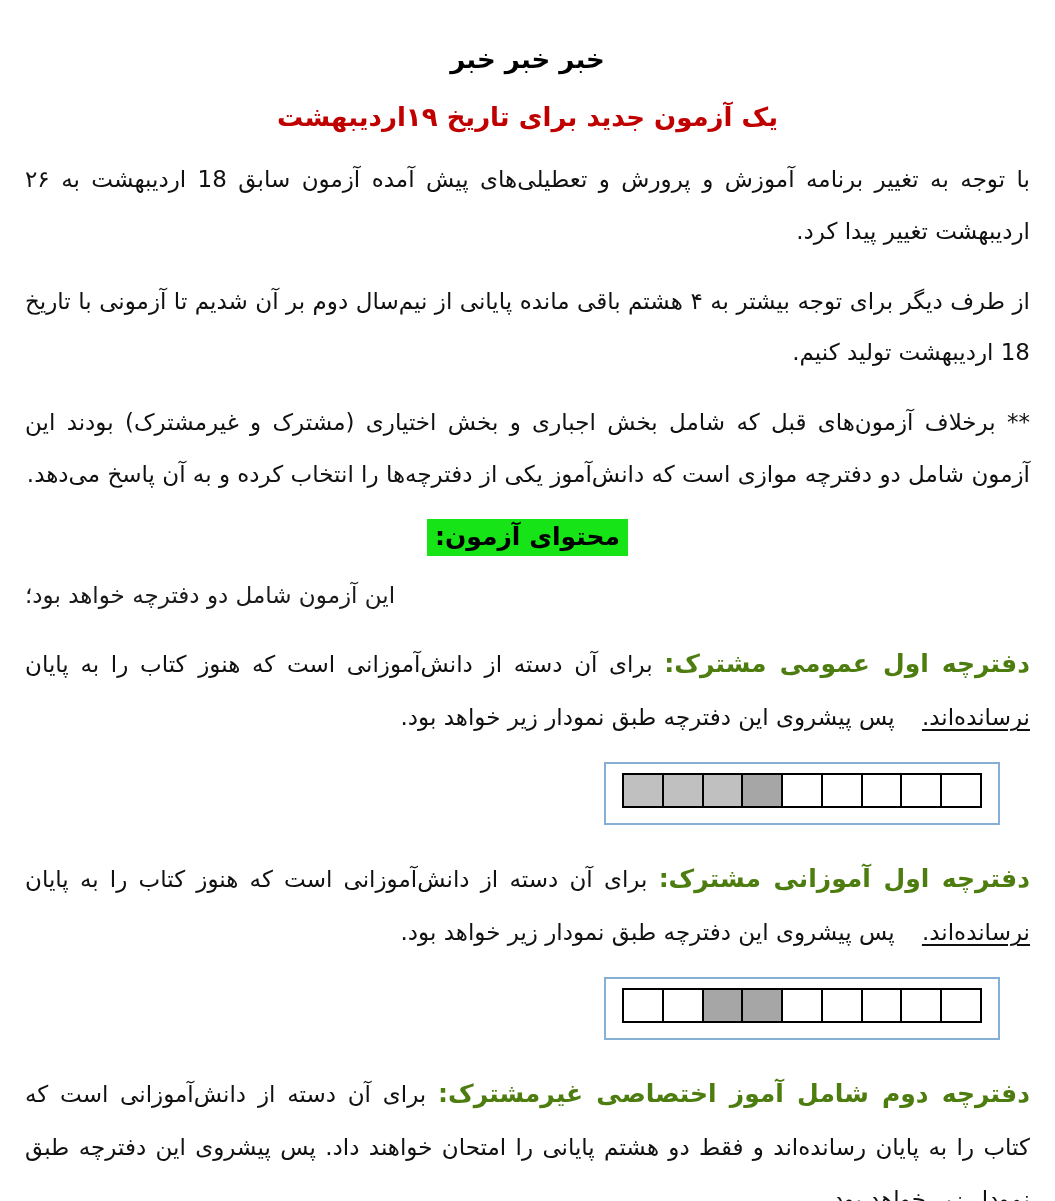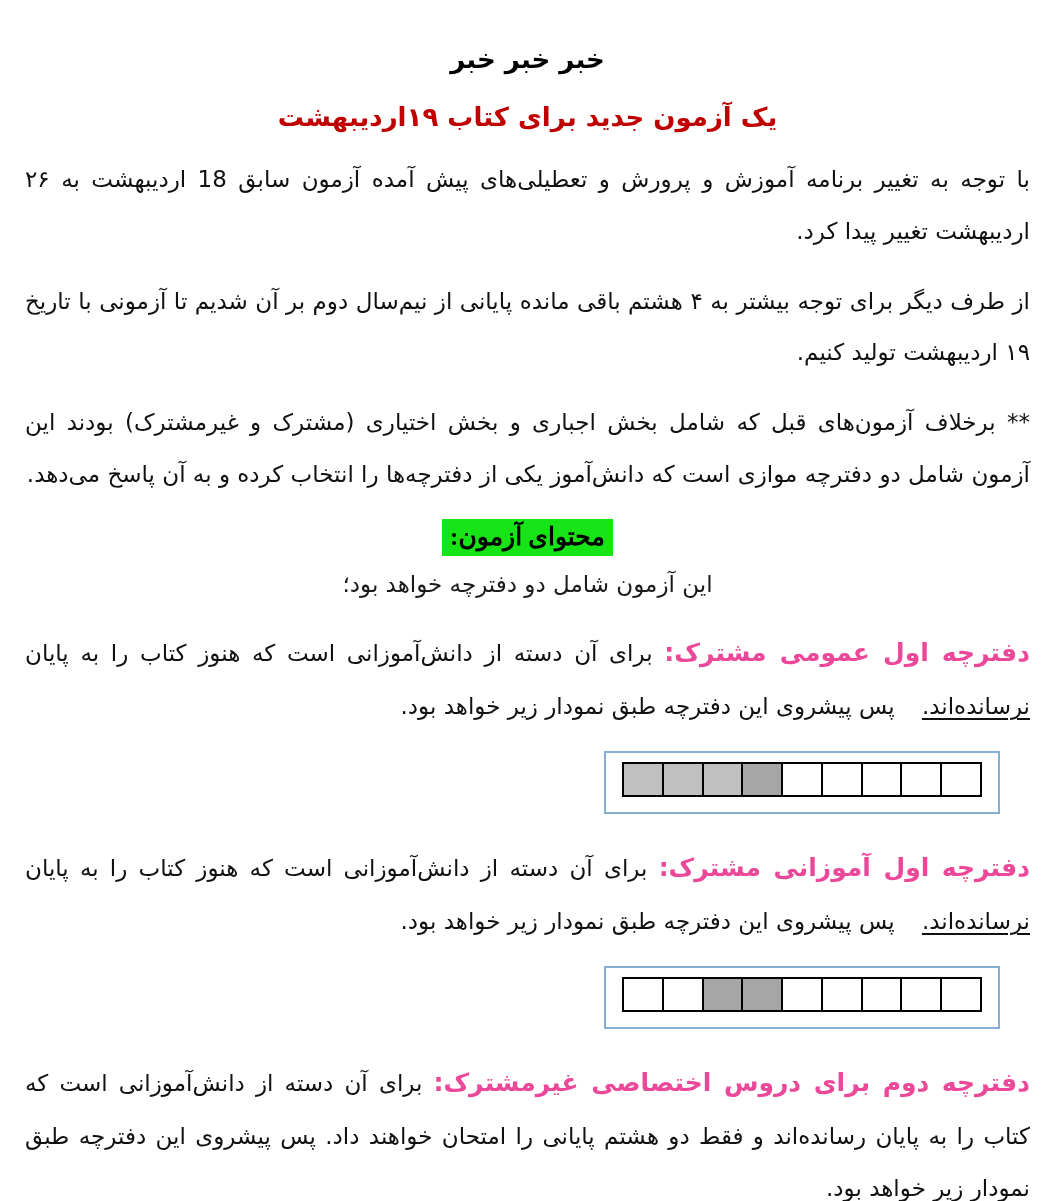--- a/index.html
+++ b/index.html
@@ -36,41 +36,40 @@
   p.para{
     font-size:23px;
     line-height:2.25;
     text-align:justify;
     text-align-last:right;
     margin:0 0 18px 0;
     color:#111;
   }
   .heading-wrap{
     text-align:center;
-    margin:6px 0 3px 0;
-    font-family:Liberation Serif, serif;
+    margin:6px 0 14px 0;
   }
   .highlight{
     display:inline-block;
     background:var(--green);
     color:#000;
     font-weight:bold;
     font-size:25px;
     padding:3px 8px 5px 8px;
   }
   .intro{
     font-size:23px;
     line-height:2.2;
-    text-align:center;
+    text-align:left;
     margin:0 0 16px 0;
   }
   .sec-header{
     font-weight:bold;
     font-size:25px;
-    color:#ec4899;
+    color:#4d7c0f;
   }
   .underline{
     text-decoration:underline;
     text-underline-offset:4px;
     margin-left:20px;
   }
   .bar-wrap{
     width:396px;
     margin:6px 30px 26px auto;
     border:2px solid var(--bar-border);
@@ -87,25 +86,25 @@
     border:2px solid var(--cell-border);
     margin-left:-2px;
   }
   .cell:first-child{margin-left:0;}
 </style>
 </head>
 <body>
 
 <h1 class="doc-title">خبر خبر خبر</h1>
 
-<h2 class="doc-subtitle">یک آزمون جدید برای کتاب ۱۹اردیبهشت</h2>
+<h2 class="doc-subtitle">یک آزمون جدید برای تاریخ ۱۹اردیبهشت</h2>
 
 <p class="para">با توجه به تغییر برنامه آموزش و پرورش و تعطیلی‌های پیش آمده آزمون سابق 18 اردیبهشت به ۲۶ اردیبهشت تغییر پیدا کرد.</p>
 
-<p class="para">از طرف دیگر برای توجه بیشتر به ۴ هشتم باقی مانده پایانی از نیم‌سال دوم بر آن شدیم تا آزمونی با تاریخ ۱۹ اردیبهشت تولید کنیم.</p>
+<p class="para">از طرف دیگر برای توجه بیشتر به ۴ هشتم باقی مانده پایانی از نیم‌سال دوم بر آن شدیم تا آزمونی با تاریخ 18 اردیبهشت تولید کنیم.</p>
 
 <p class="para">** برخلاف آزمون‌های قبل که شامل بخش اجباری و بخش اختیاری (مشترک و غیرمشترک) بودند این آزمون شامل دو دفترچه موازی است که دانش‌آموز یکی از دفترچه‌ها را انتخاب کرده و به آن پاسخ می‌دهد.</p>
 
 <div class="heading-wrap">
   <span class="highlight">محتوای آزمون:</span>
 </div>
 
 <p class="intro">این آزمون شامل دو دفترچه خواهد بود؛</p>
 
 <p class="para">
@@ -138,14 +137,14 @@
       <div class="cell" style="background: rgb(166, 166, 166);"></div>
       <div class="cell" style="background: rgb(255, 255, 255);"></div>
       <div class="cell" style="background: rgb(255, 255, 255);"></div>
       <div class="cell" style="background: rgb(255, 255, 255);"></div>
       <div class="cell" style="background: rgb(255, 255, 255);"></div>
       <div class="cell" style="background: rgb(255, 255, 255);"></div>
     </div>
 </div>
 
 <p class="para">
-  <span class="sec-header">دفترچه دوم برای دروس اختصاصی غیرمشترک:</span><span> برای آن دسته از دانش‌آموزانی است که کتاب را به پایان رسانده‌اند و فقط دو هشتم پایانی را امتحان خواهند داد. پس پیشروی این دفترچه طبق نمودار زیر خواهد بود.</span><span class="underline"></span><span></span>
+  <span class="sec-header">دفترچه دوم شامل آموز اختصاصی غیرمشترک:</span><span> برای آن دسته از دانش‌آموزانی است که کتاب را به پایان رسانده‌اند و فقط دو هشتم پایانی را امتحان خواهند داد. پس پیشروی این دفترچه طبق نمودار زیر خواهد بود.</span><span class="underline"></span><span></span>
 </p>
 
 </body></html>

